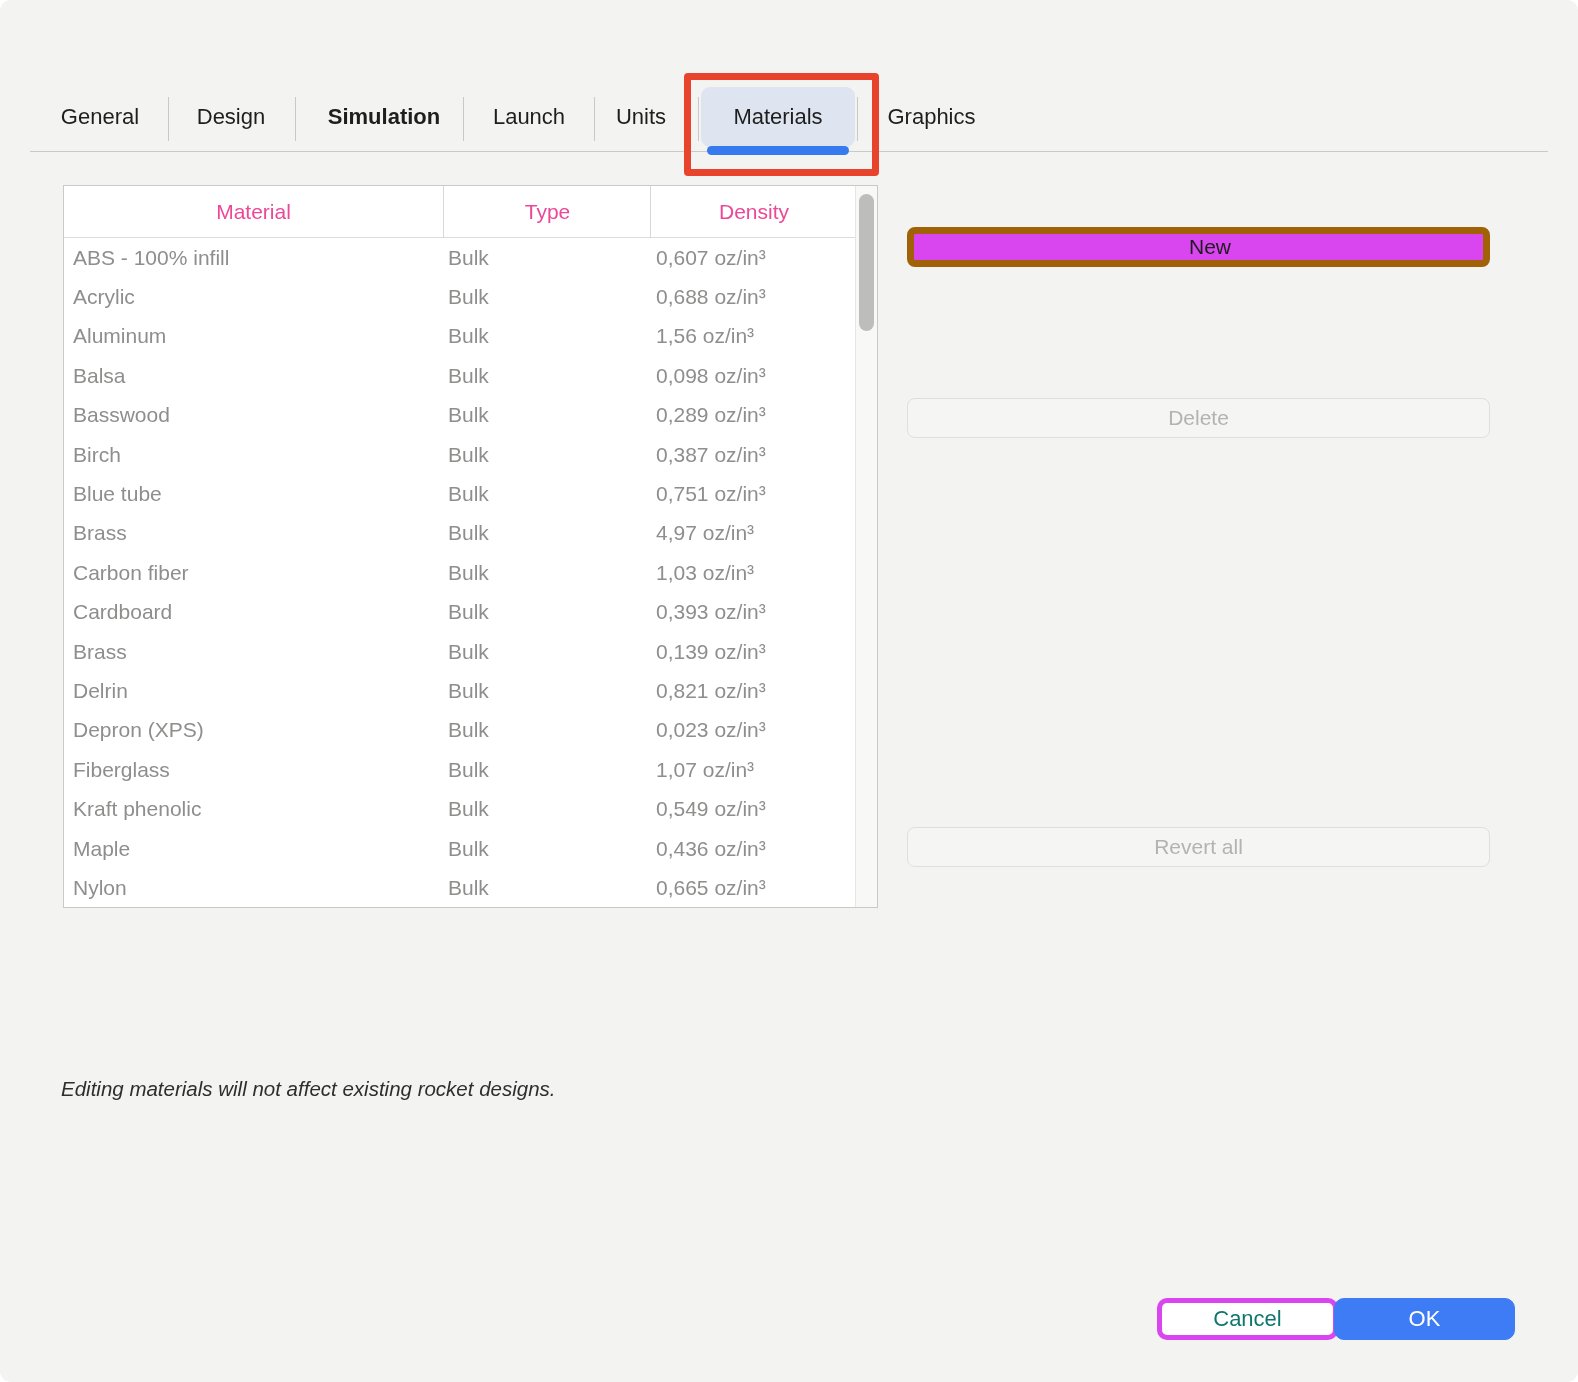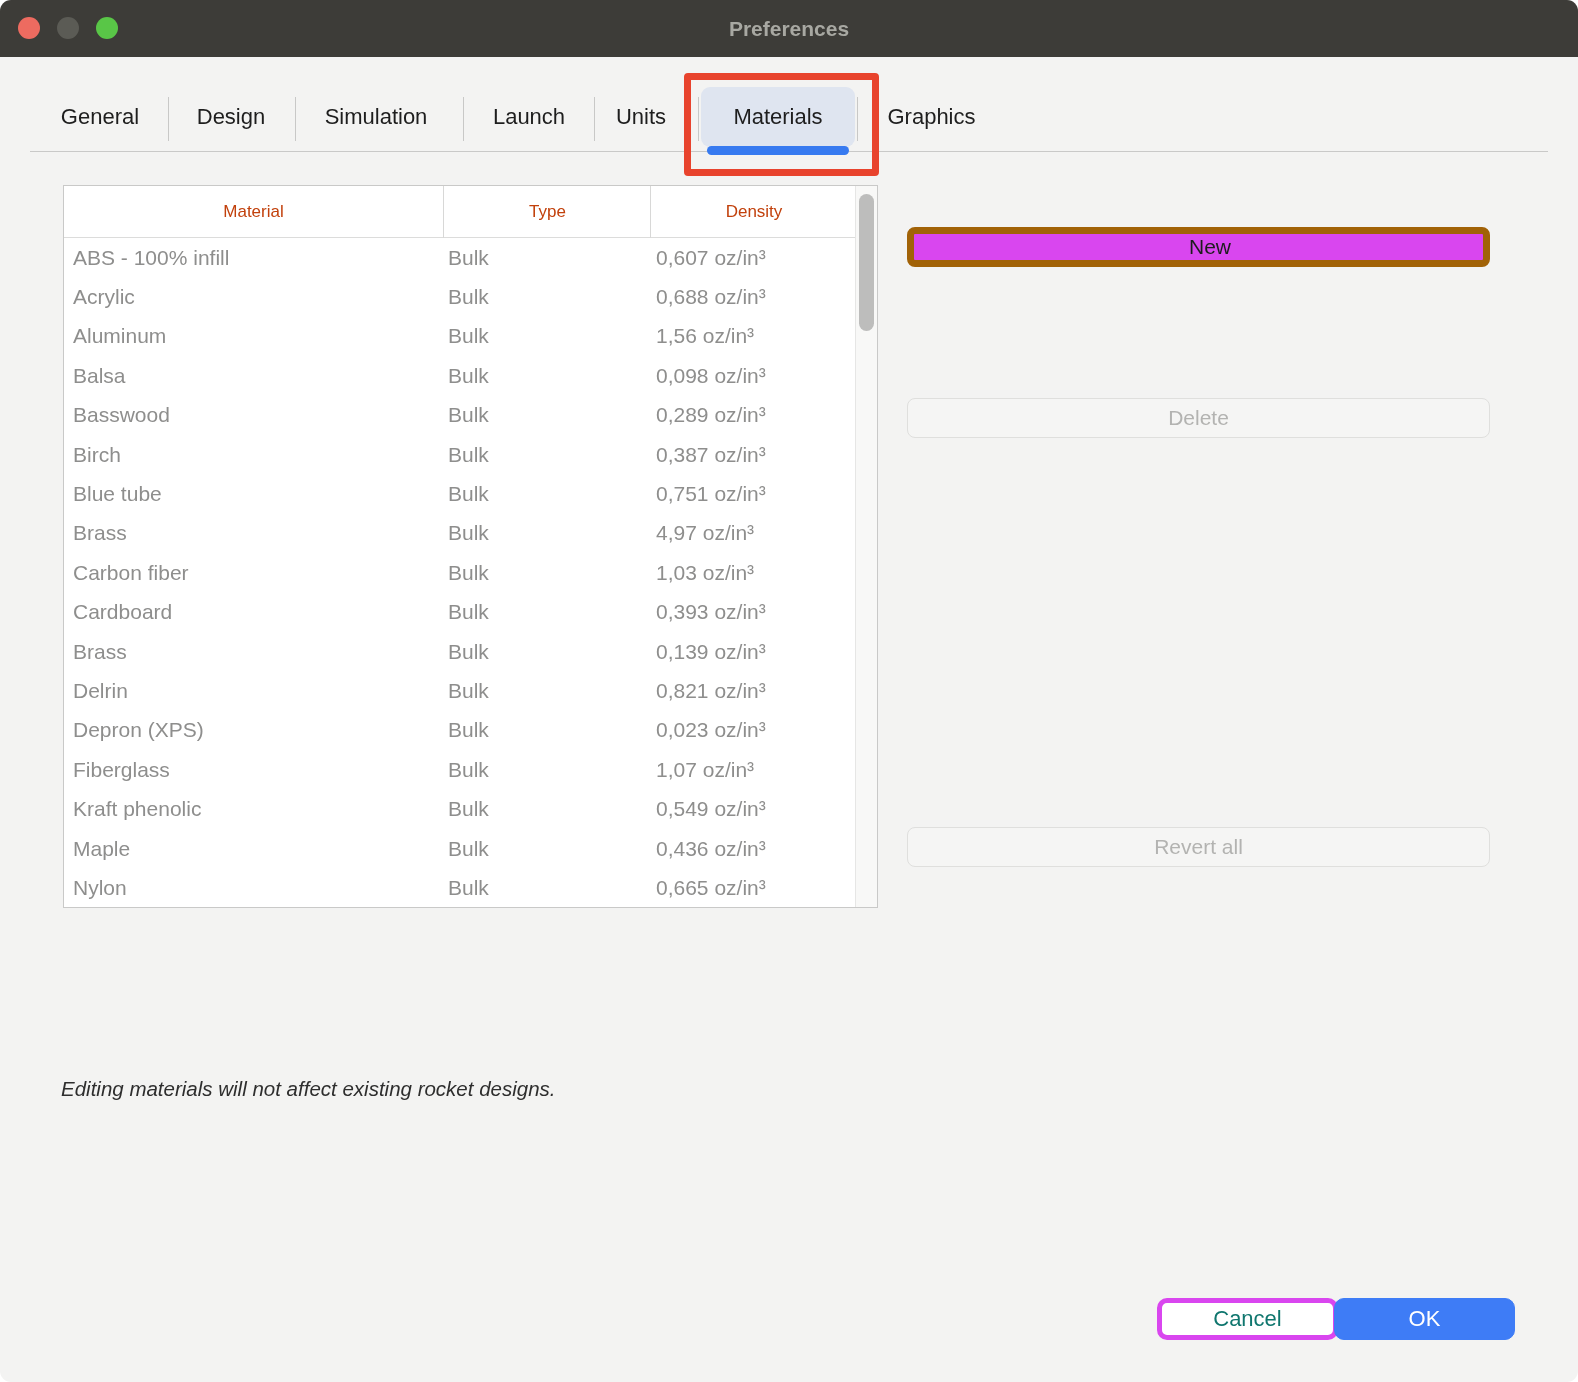--- a/index.html
+++ b/index.html
@@ -37,21 +37,21 @@
     border:7px solid #e8432d;border-radius:4px;z-index:10;pointer-events:none;
   }
   
   .mat-table{
     position:absolute;left:63px;top:185px;width:815px;height:723px;
     background:#ffffff;border:1px solid #c9c9c8;
   }
   .thead{position:relative;height:52px;border-bottom:1px solid #dcdcdb;}
   .th{
     position:absolute;top:0;height:52px;display:flex;align-items:center;justify-content:center;
-    font-size:17px;color:#c2410c;
+    font-size:21px;color:#ec4899;
   }
   .th1{left:0;width:380px;border-right:1px solid #d8d8d7;}
   .th2{left:381px;width:206px;border-right:1px solid #d8d8d7;}
   .th3{left:588px;width:204px;}
   .tbody{position:relative;}
   .trow{position:relative;height:39.4px;font-size:21px;color:#8e8e8d;}
   .trow span{position:absolute;top:50%;transform:translateY(-50%);white-space:nowrap;}
   .c1{left:9px;}
   .c2{left:384px;}
   .c3{left:592px;}
@@ -86,36 +86,28 @@
     font-size:22px;border-radius:10px;
   }
   .btn-cancel{left:1157px;background:#ffffff;border:5px solid #d946ef;color:#0f766e;}
   .btn-ok{left:1334px;background:#3e7cf6;border:1px solid #3e7cf6;color:#ffffff;}
 </style>
 </head>
 <body>
 
 <div class="window">
 
-  <div class="titlebar">
-    <div class="traffic">
-      <div class="light red"></div>
-      <div class="light gray"></div>
-      <div class="light green"></div>
-    </div>
-    <div class="title-text">Preferences</div>
-  </div>
 
   <div class="tabrule"></div>
 
   <div class="tab" style="left:40px;width:120px;">General</div>
   <div class="tabdiv" style="left:168px;"></div>
   <div class="tab" style="left:171px;width:120px;">Design</div>
   <div class="tabdiv" style="left:295px;"></div>
-  <div class="tab" style="left:300px;width:152px;">Simulation</div>
+  <div class="tab" style="left:308px;width:152px;font-weight:bold;">Simulation</div>
   <div class="tabdiv" style="left:463px;"></div>
   <div class="tab" style="left:469px;width:120px;">Launch</div>
   <div class="tabdiv" style="left:594px;"></div>
   <div class="tab" style="left:586px;width:110px;">Units</div>
   <div class="tabdiv" style="left:698px;"></div>
   <div class="tab selected" style="left:701px;width:154px;">
     <span>Materials</span>
     <div class="tab-underline"></div>
   </div>
   <div class="tabdiv" style="left:857px;"></div>

